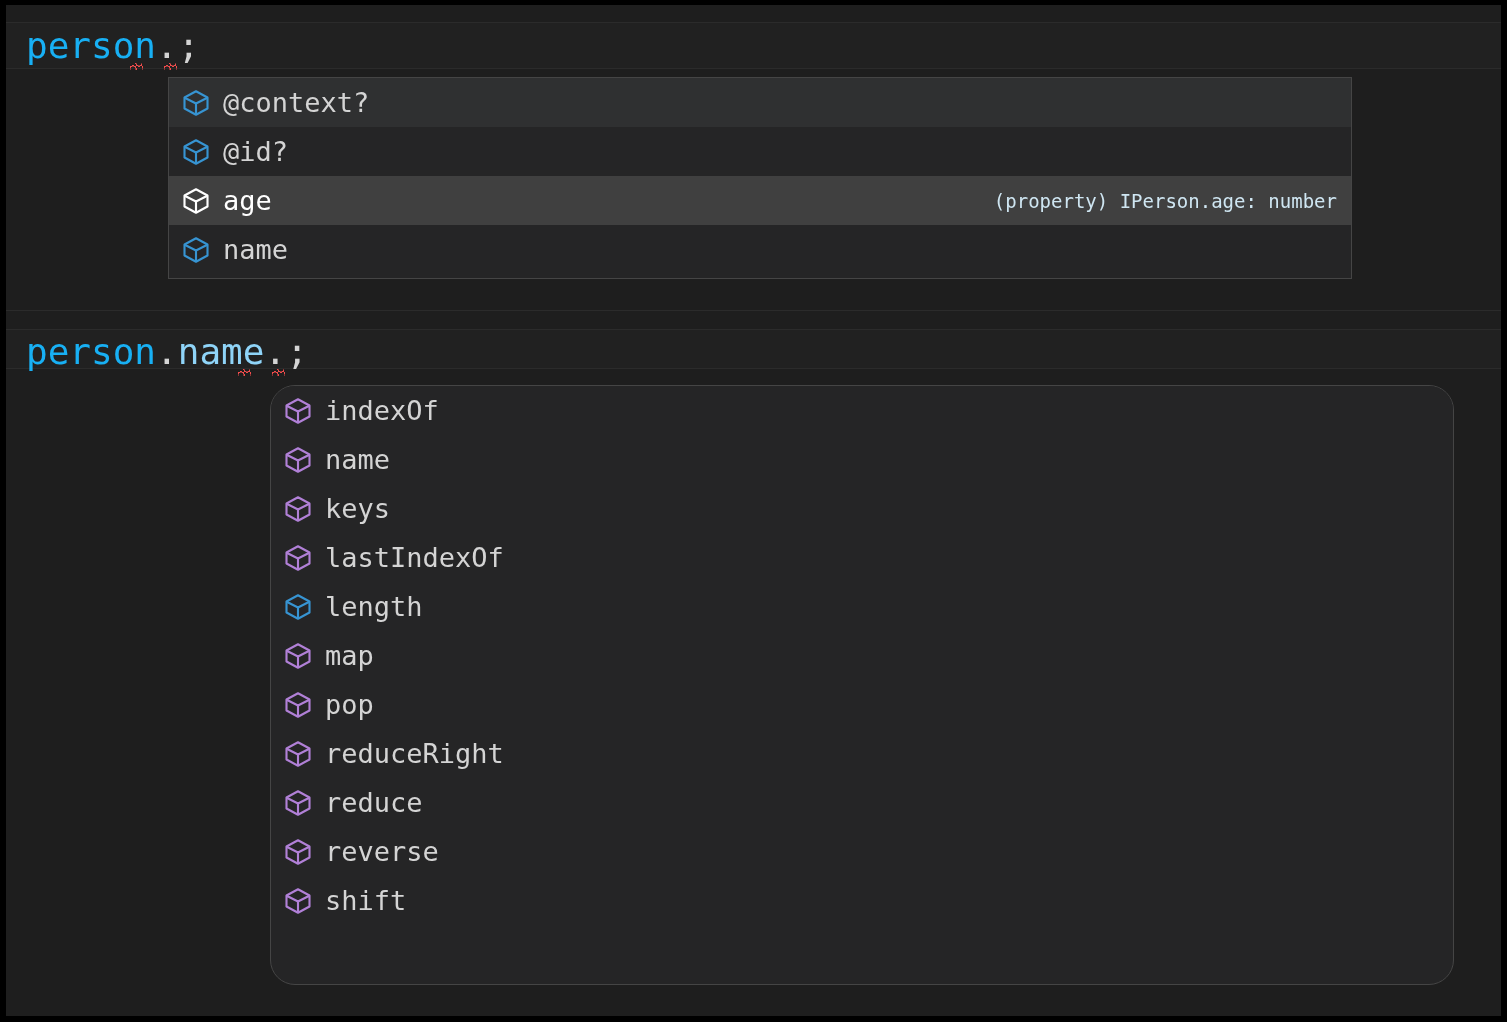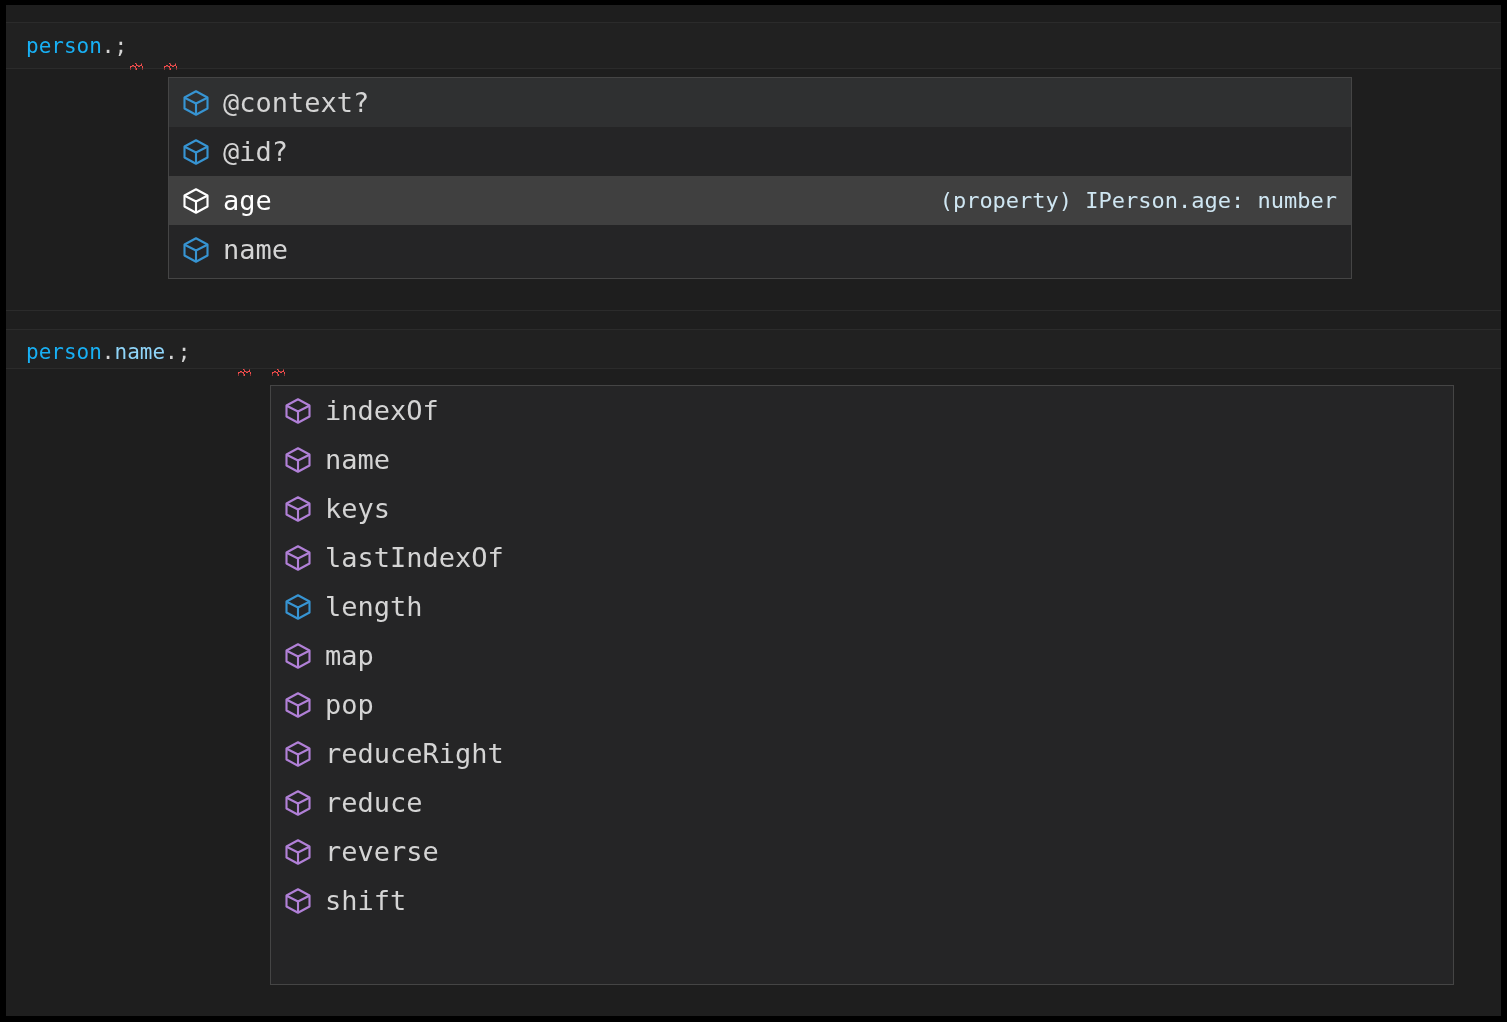--- a/index.html
+++ b/index.html
@@ -53,21 +53,21 @@
     width: 100%;
     background: #212121;
   }
   .cellband.b1 { top: 18px;  height: 45px; }
   .cellband.b2 { top: 325px; height: 38px; }
 
   
   .codeline {
     position: absolute;
     white-space: pre;
-    font-size: 21px;
+    font-size: 36px;
     line-height: 34px;
     letter-spacing: 0px;
     font-family: "DejaVu Sans Mono", "Liberation Mono", monospace;
   }
   #code-line-1 { left: 20px; top: 24px; }
   #code-line-2 { left: 20px; top: 330px; }
 
   .tok-ident   { color: #18b0f4; }
   .tok-prop    { color: #8fd4f8; }
   .tok-punct   { color: #d4d4d4; }
@@ -99,20 +99,21 @@
     left: 162px;
     top: 72px;
     width: 1184px;
     height: 202px;
   }
   #suggest-popup-2 {
     left: 264px;
     top: 380px;
     width: 1184px;
     height: 600px;
+    border-radius: 25px;
   }
 
   .srow {
     position: relative;
     display: flex;
     align-items: center;
     height: 49px;
     padding: 0 10px 0 12px;
     box-sizing: border-box;
     background: #252526;
@@ -134,21 +135,21 @@
     font-size: 27px;
     line-height: 30px;
     color: #d4d4d4;
     white-space: pre;
   }
   .srow.selected .label { color: #ffffff; }
 
   .srow .detail {
     margin-left: auto;
     font-family: "DejaVu Sans Mono", "Liberation Mono", monospace;
-    font-size: 22px;
+    font-size: 19px;
     line-height: 26px;
     color: #cfe6f2;
     white-space: pre;
     padding-right: 4px;
     overflow: hidden;
   }
 </style>
 </head>
 <body>
 

